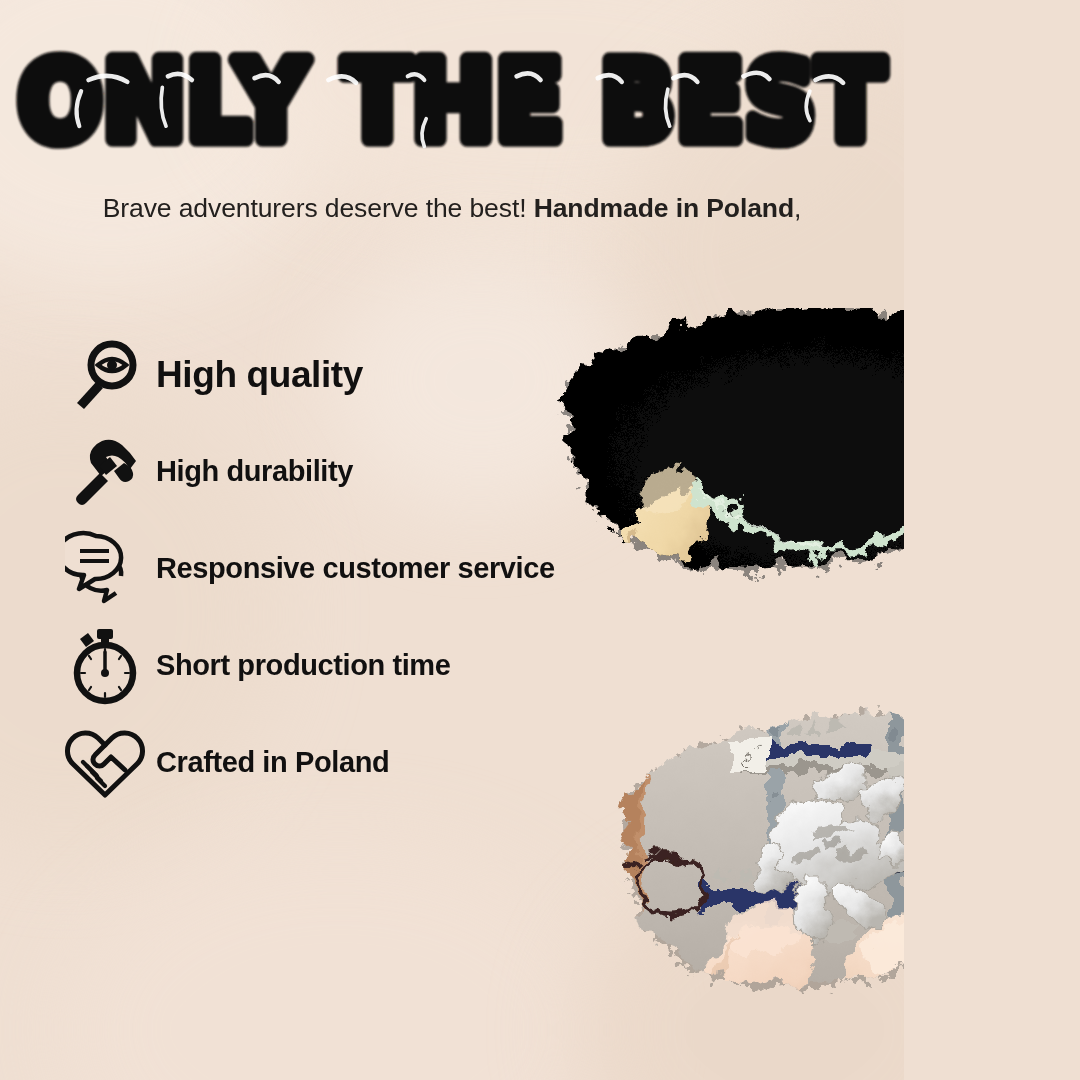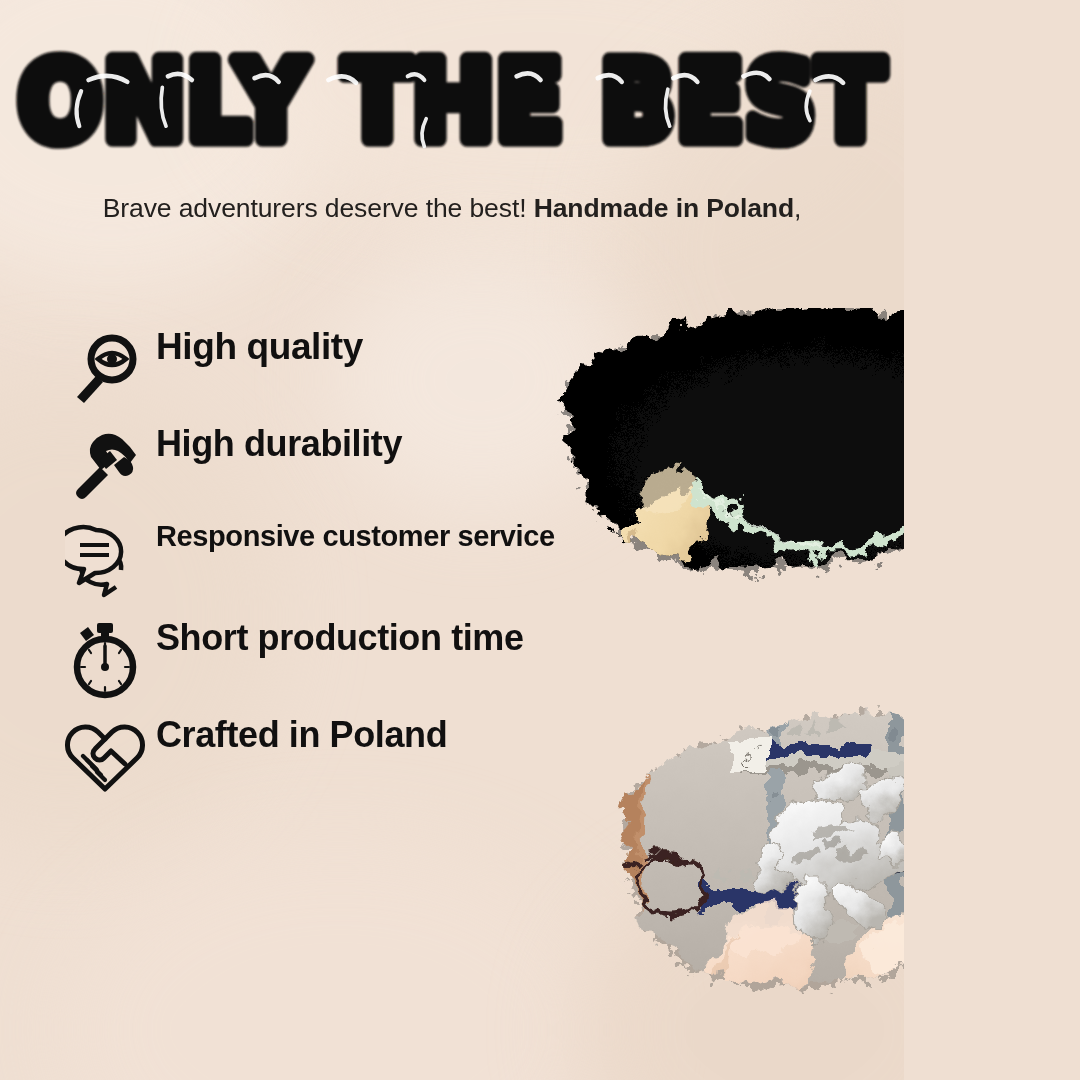--- a/index.html
+++ b/index.html
@@ -39,30 +39,30 @@
     letter-spacing:-0.1px;
     font-weight:400;
   }
   .subtitle b{font-weight:700;}
 
   
   .features{
     position:absolute;left:62px;top:326px;width:740px;
   }
   .feature{
-    display:flex;
+    display:flex;align-items:center;
     height:97px;
   }
   .f-icon{
     width:86px;min-width:86px;height:86px;
     display:flex;align-items:center;justify-content:center;
   }
   .f-icon svg{display:block;}
   .f-label{
-    font-size:36px;font-weight:700;color:#111010;
+    font-size:29px;font-weight:700;color:#111010;
     letter-spacing:-0.4px;white-space:nowrap;
     margin-left:8px;
   }
   .feature.f0 .f-label{font-size:37px;}
   .feature.f3 .f-label{font-size:29px;}
 
   
   .photo{position:absolute;overflow:visible;}
   .photo svg{display:block;}
 

